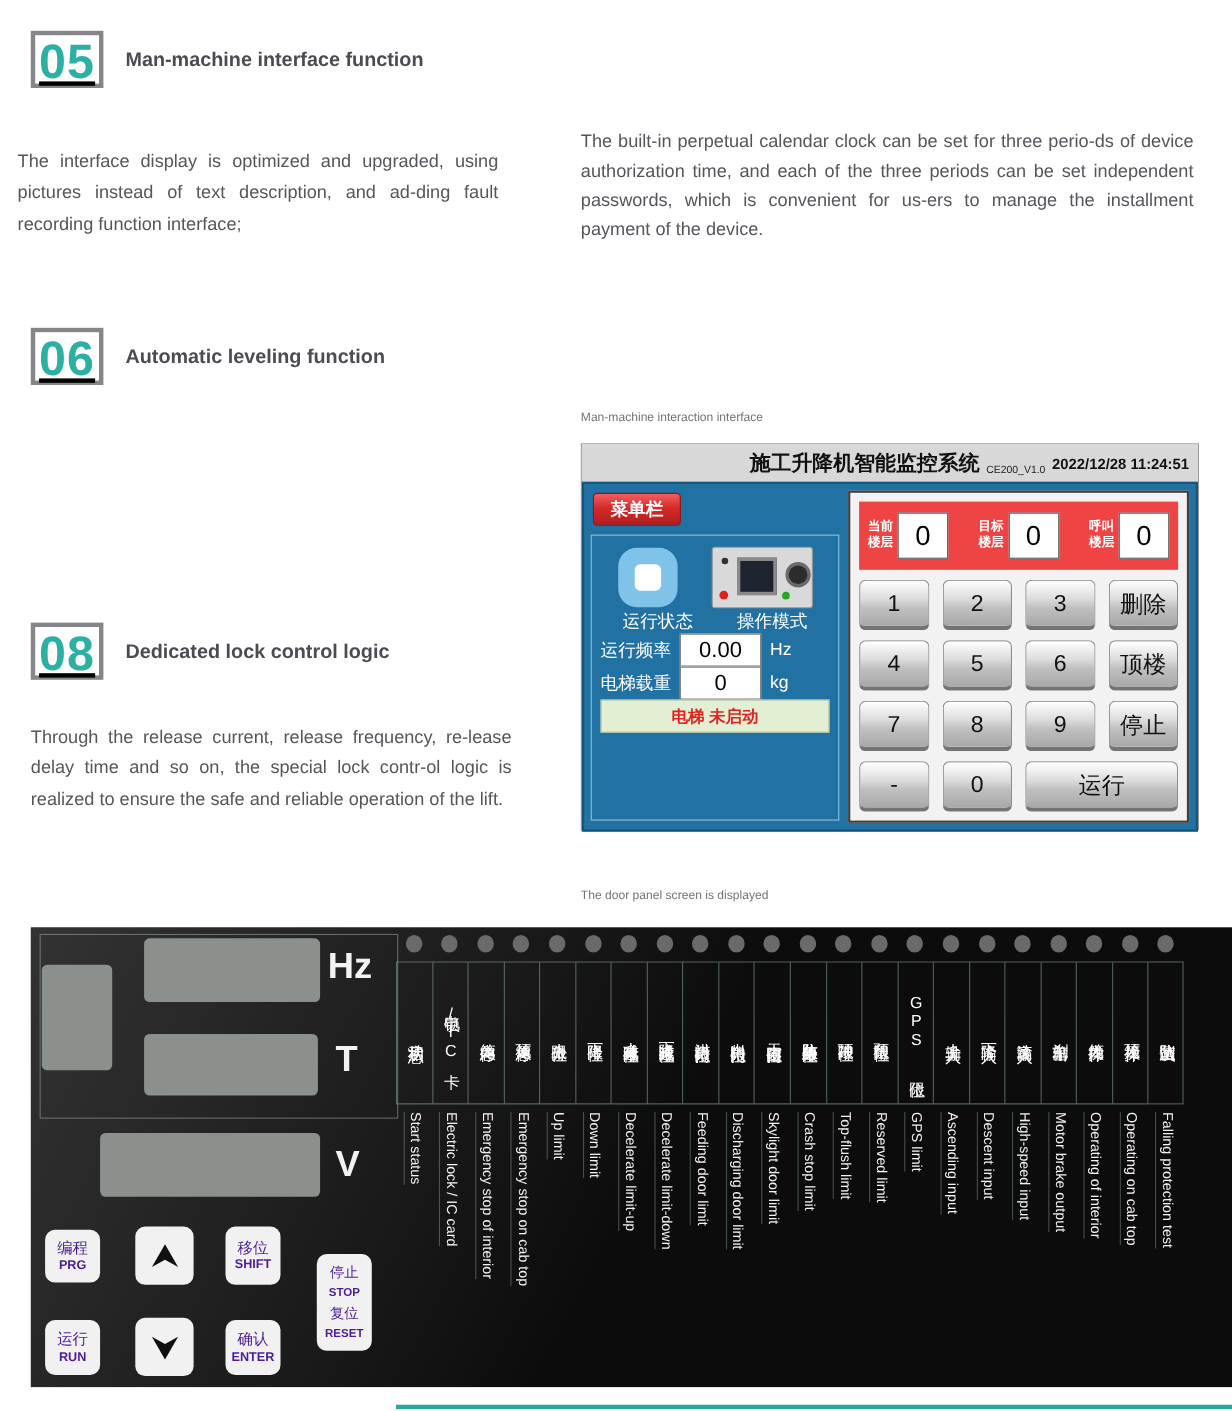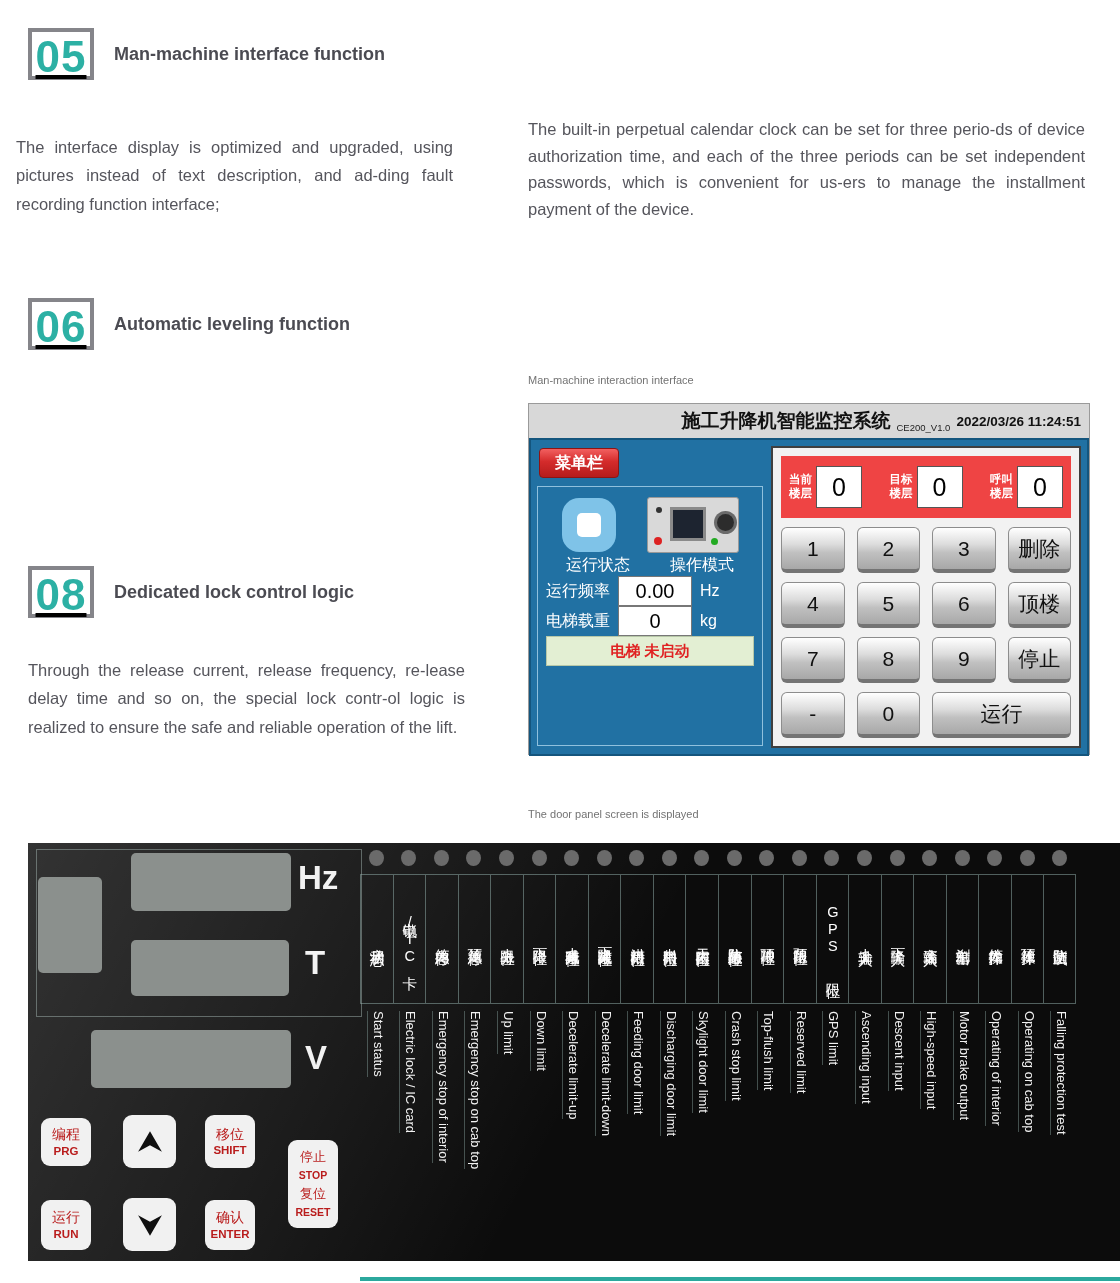--- a/index.html
+++ b/index.html
@@ -92,21 +92,21 @@
   .seg-hz { left:103px; top:10px; width:160px; height:58px; }
   .seg-t  { left:103px; top:97px; width:158px; height:56px; }
   .seg-v  { left:63px; top:187px; width:200px; height:58px; }
   .unit-label { position:absolute; color:#f2f2f2; font-size:33px; font-weight:bold; }
   .u-hz { left:270px; top:16px; }
   .u-t  { left:277px; top:101px; }
   .u-v  { left:277px; top:196px; }
 
   .pkey { position:absolute; background:#f1f1f1; border-radius:9px;
           display:flex; flex-direction:column; align-items:center; justify-content:center;
-          color:#b91c1c; line-height:1.25; }
+          color:#4c1d95; line-height:1.25; }
   .pkey .cn { font-size:14px; }
   .pkey .en { font-size:11.5px; font-weight:bold; font-family:"Liberation Sans",sans-serif; }
   .k-prg   { left:13px;  top:275px; width:50px; height:48px; }
   .k-up    { left:95px;  top:272px; width:53px; height:53px; }
   .k-shift { left:177px; top:272px; width:50px; height:53px; }
   .k-sr    { left:260px; top:297px; width:50px; height:88px; gap:4px; }
   .k-sr .cn { font-size:13px; } .k-sr .en { font-size:10.5px; }
   .k-run   { left:13px;  top:357px; width:50px; height:50px; }
   .k-down  { left:95px;  top:355px; width:53px; height:53px; }
   .k-enter { left:177px; top:357px; width:50px; height:50px; }
@@ -157,21 +157,21 @@
     <div class="sec-title">Dedicated lock control logic</div>
   </div>
   <div class="body-text" style="left:28px; top:656px; width:437px;">Through the release current, release frequency, re-lease delay time and so on, the special lock contr-ol logic is realized to ensure the safe and reliable operation of the lift.</div>
 
   <div class="caption" style="left:528px; top:374px; width:557px;">Man-machine interaction interface</div>
 
   <div id="hmi">
     <div class="hmi-titlebar">
       <span class="hmi-title">施工升降机智能监控系统</span>
       <span class="hmi-version">CE200_V1.0</span>
-      <span class="hmi-datetime">2022/03/26 11:24:51</span>
+      <span class="hmi-datetime">2022/12/28 11:24:51</span>
     </div>
     <div class="hmi-body">
       <div class="hmi-left">
         <div class="menu-btn">菜单栏</div>
         <div class="hmi-info">
           <div class="icons-row">
             <div class="run-icon">
                 <div class="sq"></div>
               </div>
             <div class="device">

